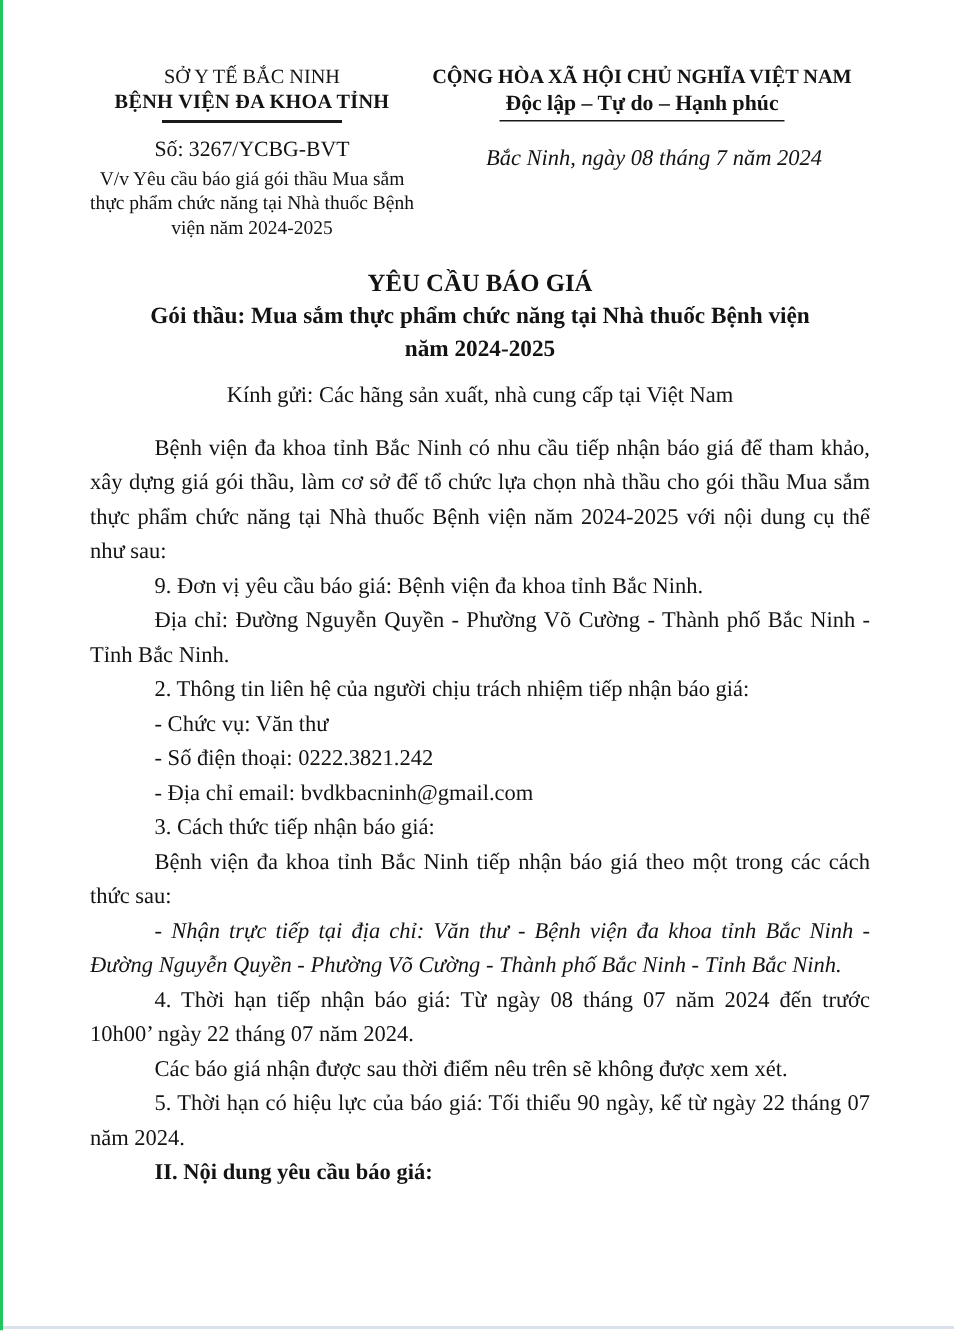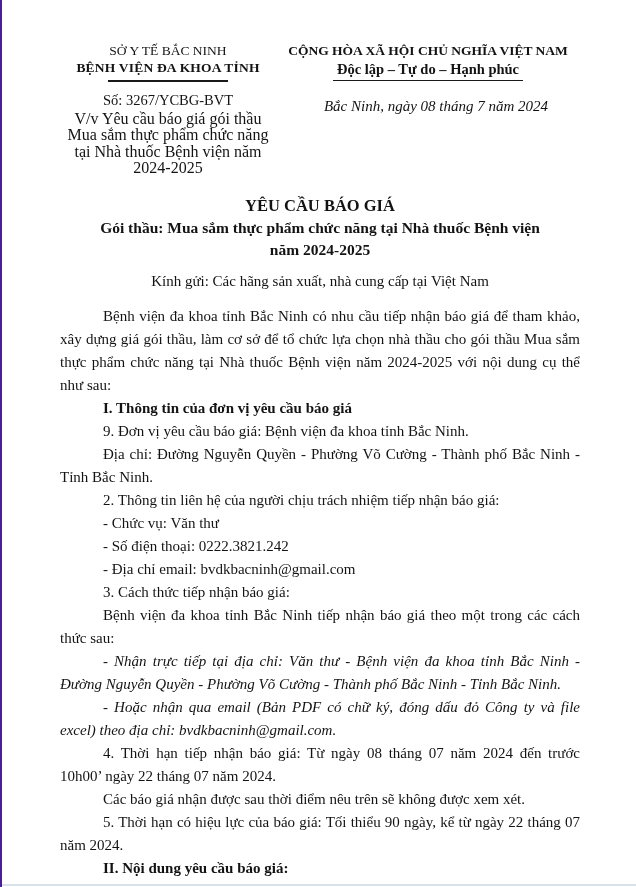--- a/index.html
+++ b/index.html
@@ -1,34 +1,34 @@
 <!DOCTYPE html>
 <html><head>
 <meta charset="utf-8">
 <style>
   html,body{margin:0;padding:0;background:#ffffff;}
   .page{
     position:relative;
     width:636px;height:887px;
     background:#ffffff;
-    border-left:2px solid #4c1d95;
+    border-left:2px solid #22c55e;
     box-sizing:border-box;
     overflow:hidden;
     font-family:"Liberation Serif","DejaVu Serif",serif;
     color:#131313;
   }
   .doc{padding:42px 56px 0 58px;}
   .header-row{display:flex;}
   .hleft{width:216px;flex:none;text-align:center;}
   .hright{flex:1;text-align:center;}
   .org1{font-size:13.5px;line-height:17px;}
   .org2{font-size:13.5px;font-weight:bold;line-height:18px;letter-spacing:.2px;}
   .rule{width:120px;height:1.5px;background:#1a1a1a;margin:3px auto 0;}
   .doc-number{font-size:14.5px;line-height:19px;margin-top:9px;}
-  .subject{font-size:16px;line-height:16.5px;margin-top:1px;}
+  .subject{font-size:13px;line-height:16.5px;margin-top:1px;}
   .nat1{font-size:13.5px;font-weight:bold;line-height:17px;white-space:nowrap;}
   .nat2{font-size:14.5px;font-weight:bold;margin-top:2px;}
   .nat2 span{display:inline-block;padding:0 4px 2px;border-bottom:1.5px solid #1a1a1a;}
   .dateline{font-size:15px;font-style:italic;margin-top:17px;text-align:center;margin-right:-16px;white-space:nowrap;}
   .title-block{text-align:center;font-weight:bold;margin-top:18px;}
   .title1{font-size:16.5px;line-height:22px;}
   .title2{font-size:15.5px;line-height:22px;}
   .salutation{text-align:center;font-size:15px;margin-top:10px;line-height:20px;}
   .body-text{margin-top:14px;font-size:15px;line-height:23px;}
   .para{margin:0;text-align:justify;text-indent:43px;}
@@ -60,31 +60,29 @@
     <div class="title-block">
       <div class="title1">YÊU CẦU BÁO GIÁ</div>
       <div class="title2">Gói thầu: Mua sắm thực phẩm chức năng tại Nhà thuốc Bệnh viện</div>
       <div class="title2">năm 2024-2025</div>
     </div>
 
     <div class="salutation">Kính gửi: Các hãng sản xuất, nhà cung cấp tại Việt Nam</div>
 
     <div class="body-text" id="letter-body">
         <p class="para normal">Bệnh viện đa khoa tỉnh Bắc Ninh có nhu cầu tiếp nhận báo giá để tham khảo, xây dựng giá gói thầu, làm cơ sở để tổ chức lựa chọn nhà thầu cho gói thầu Mua sắm thực phẩm chức năng tại Nhà thuốc Bệnh viện năm 2024-2025 với nội dung cụ thể như sau:</p>
-        <p class="para bold">I. Thông tin của đơn vị yêu cầu báo giá</p>
         <p class="para normal">9. Đơn vị yêu cầu báo giá: Bệnh viện đa khoa tỉnh Bắc Ninh.</p>
         <p class="para normal">Địa chỉ: Đường Nguyễn Quyền - Phường Võ Cường - Thành phố Bắc Ninh - Tỉnh Bắc Ninh.</p>
         <p class="para normal">2. Thông tin liên hệ của người chịu trách nhiệm tiếp nhận báo giá:</p>
         <p class="para normal">- Chức vụ: Văn thư</p>
         <p class="para normal">- Số điện thoại: 0222.3821.242</p>
         <p class="para normal">- Địa chỉ email: bvdkbacninh@gmail.com</p>
         <p class="para normal">3. Cách thức tiếp nhận báo giá:</p>
         <p class="para normal">Bệnh viện đa khoa tỉnh Bắc Ninh tiếp nhận báo giá theo một trong các cách thức sau:</p>
         <p class="para italic">- Nhận trực tiếp tại địa chỉ: Văn thư - Bệnh viện đa khoa tỉnh Bắc Ninh - Đường Nguyễn Quyền - Phường Võ Cường - Thành phố Bắc Ninh - Tỉnh Bắc Ninh.</p>
-        <p class="para italic">- Hoặc nhận qua email (Bản PDF có chữ ký, đóng dấu đỏ Công ty và file excel) theo địa chỉ: bvdkbacninh@gmail.com.</p>
         <p class="para normal">4. Thời hạn tiếp nhận báo giá: Từ ngày 08 tháng 07 năm 2024 đến trước 10h00’ ngày 22 tháng 07 năm 2024.</p>
         <p class="para normal">Các báo giá nhận được sau thời điểm nêu trên sẽ không được xem xét.</p>
         <p class="para normal">5. Thời hạn có hiệu lực của báo giá: Tối thiểu 90 ngày, kể từ ngày 22 tháng 07 năm 2024.</p>
         <p class="para bold">II. Nội dung yêu cầu báo giá:</p>
       </div>
 
   </div>
   <div class="scroll-strip"></div>
 </div>
 

